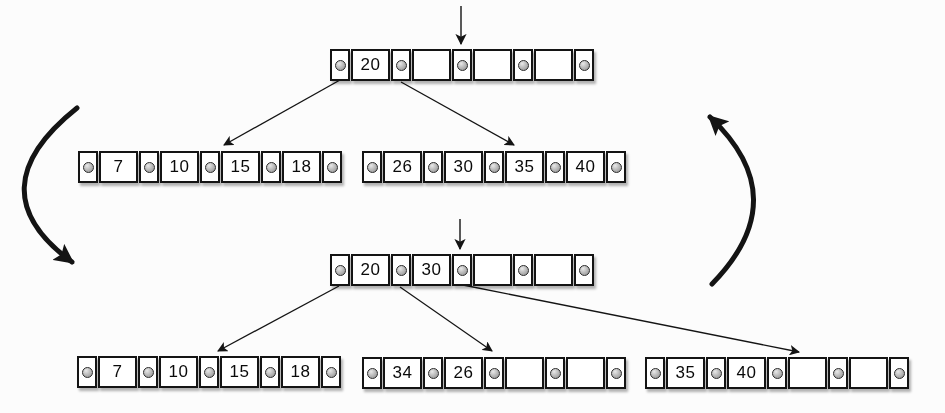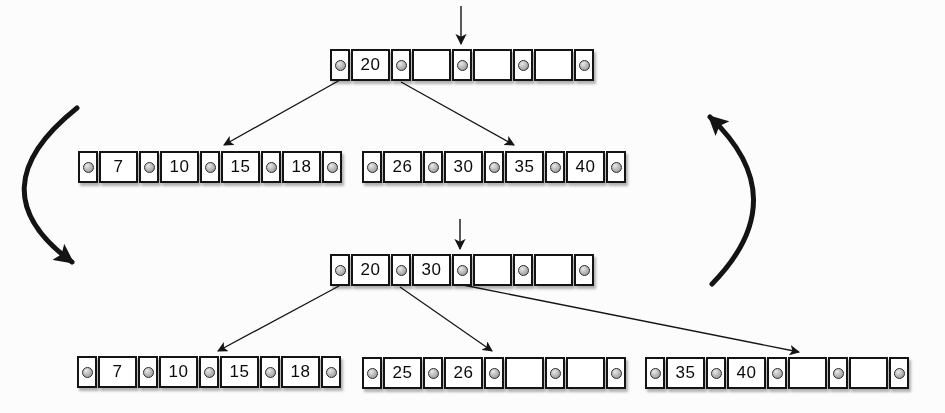--- a/index.html
+++ b/index.html
@@ -181,21 +181,21 @@
       </span>
       <span class="kcell">18</span>
       <span class="pcell">
         <span class="dot"></span>
       </span>
     </div>
   <div class="node" style="left:362px; top:357px">
       <span class="pcell">
         <span class="dot"></span>
       </span>
-      <span class="kcell">25</span>
+      <span class="kcell">34</span>
       <span class="pcell">
         <span class="dot"></span>
       </span>
       <span class="kcell">26</span>
       <span class="pcell">
         <span class="dot"></span>
       </span>
       <span class="kcell"></span>
       <span class="pcell">
         <span class="dot"></span>

